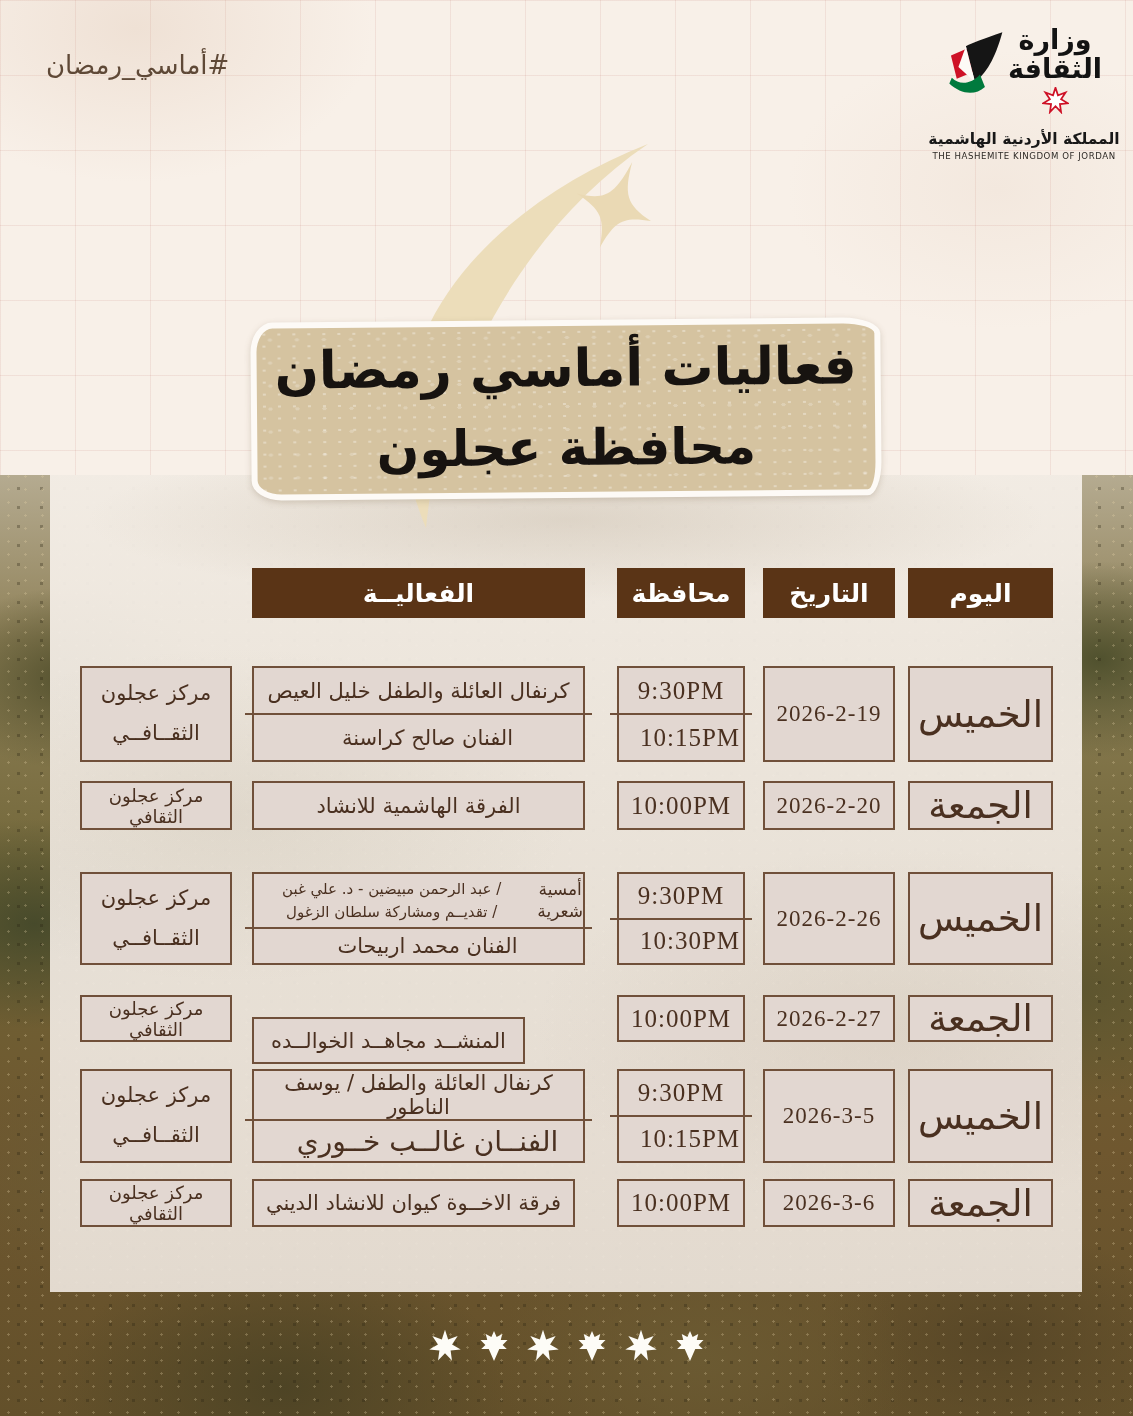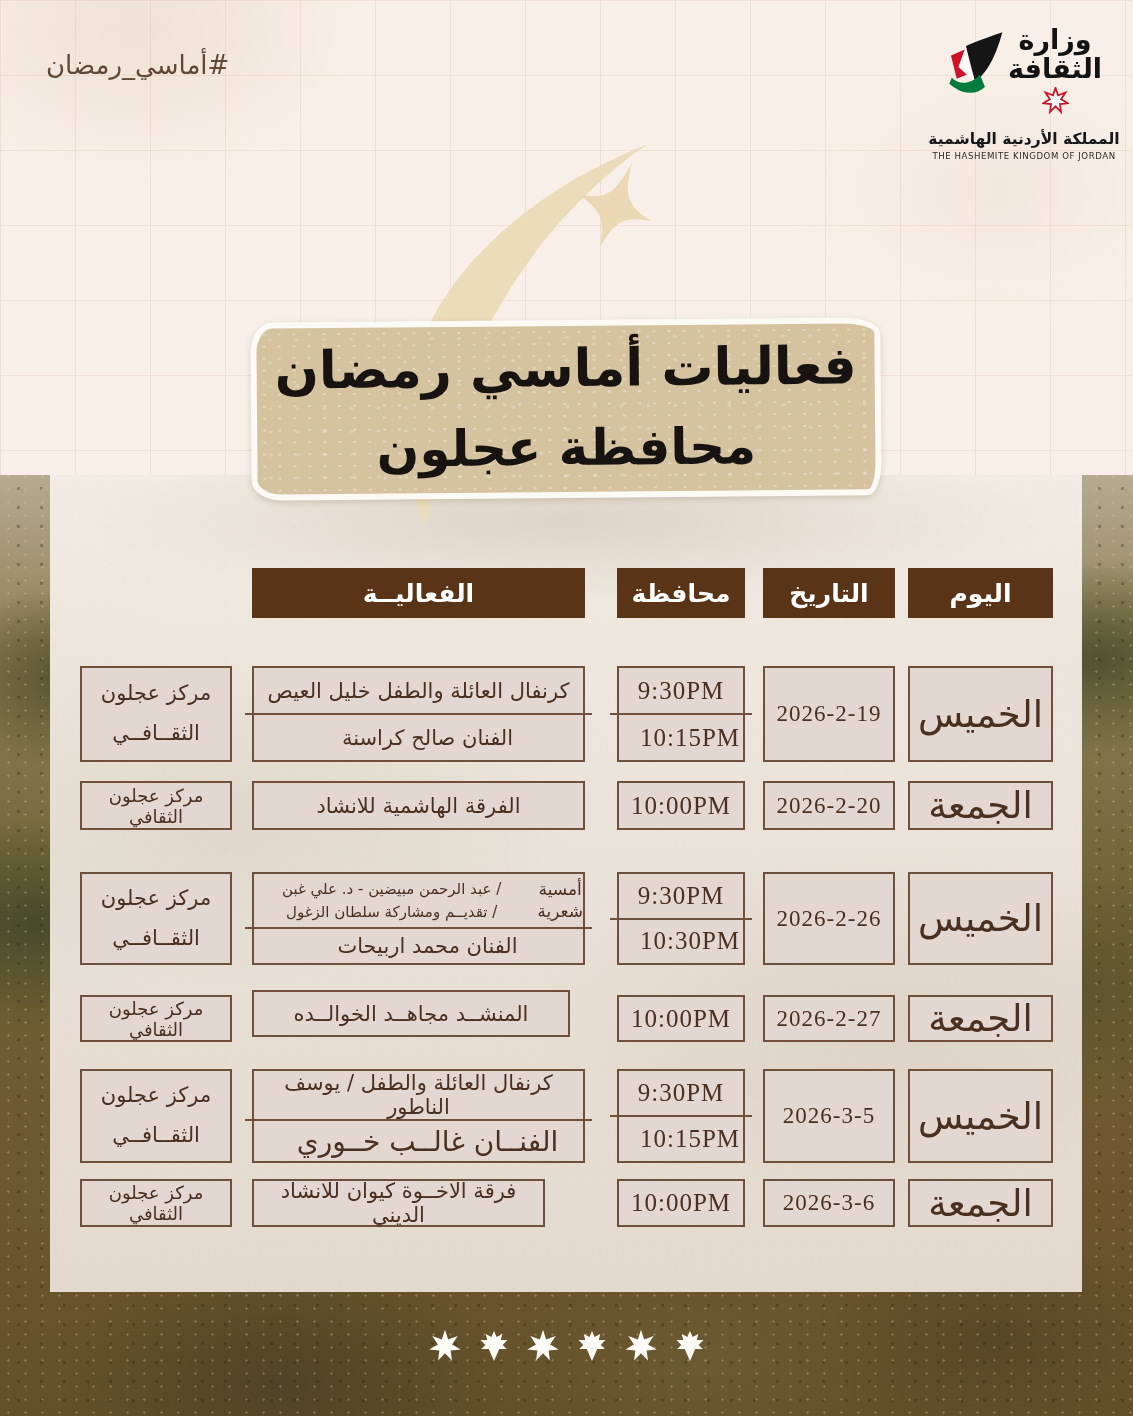--- a/index.html
+++ b/index.html
@@ -235,21 +235,21 @@
           <span class="dt">2026-2-26</span>
         </div>
         <div class="cell daycell" style="left: 828px; width: 145px; top: 304px; height: 93px;">
           <div>الخميس</div>
         </div>
         <div class="cell venuecell small" style="left: 0px; width: 152px; top: 427px; height: 47px;">
           <div>
             <div>مركز عجلون الثقافي</div>
           </div>
         </div>
-        <div class="cell evcell stack" style="left: 172px; width: 318px; top: 422px; height: 47px; text-align: right;">
+        <div class="cell evcell stack" style="left: 172px; width: 273px; top: 449px; height: 47px; text-align: right;">
           <div class="sub">المنشــد مجاهــد الخوالــده</div>
         </div>
         <div class="cell timecell stack" style="left: 537px; width: 128px; top: 427px; height: 47px;">
           <div class="sub">10:00PM</div>
         </div>
         <div class="cell datecell" style="left: 683px; width: 132px; top: 427px; height: 47px;">
           <span class="dt">2026-2-27</span>
         </div>
         <div class="cell daycell" style="left: 828px; width: 145px; top: 427px; height: 47px;">
           <div>الجمعة</div>
@@ -272,21 +272,21 @@
           <span class="dt">2026-3-5</span>
         </div>
         <div class="cell daycell" style="left: 828px; width: 145px; top: 501px; height: 94px;">
           <div>الخميس</div>
         </div>
         <div class="cell venuecell small" style="left: 0px; width: 152px; top: 611px; height: 48px;">
           <div>
             <div>مركز عجلون الثقافي</div>
           </div>
         </div>
-        <div class="cell evcell stack" style="left: 172px; width: 293px; top: 611px; height: 48px;">
+        <div class="cell evcell stack" style="left: 172px; width: 323px; top: 611px; height: 48px;">
           <div class="sub">فرقة الاخــوة كيوان للانشاد الديني</div>
         </div>
         <div class="cell timecell stack" style="left: 537px; width: 128px; top: 611px; height: 48px;">
           <div class="sub">10:00PM</div>
         </div>
         <div class="cell datecell" style="left: 683px; width: 132px; top: 611px; height: 48px;">
           <span class="dt">2026-3-6</span>
         </div>
         <div class="cell daycell" style="left: 828px; width: 145px; top: 611px; height: 48px;">
           <div>الجمعة</div>

